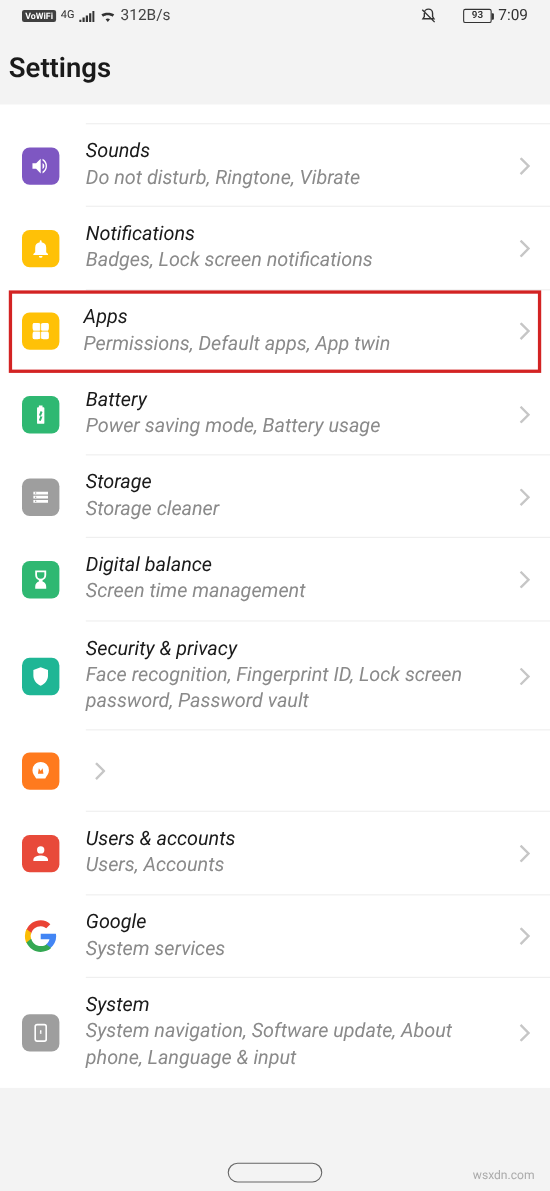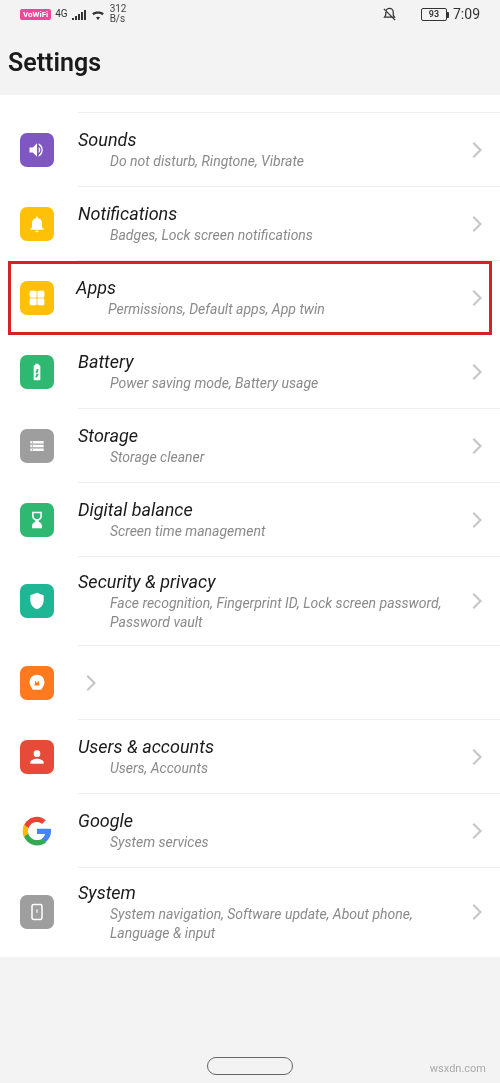--- a/index.html
+++ b/index.html
@@ -15,21 +15,21 @@
       height: 28px;
       display: flex;
       justify-content: space-between;
       align-items: center;
       padding: 0 20px;
       font-size: 13px;
       color: #333;
     }
     .status-left { display: flex; align-items: center; gap: 4px; }
     .status-left .vowifi {
-      background: #ec4899; color: #fff; font-size: 8px; padding: 1px 3px;
+      background: #404040; color: #fff; font-size: 8px; padding: 1px 3px;
       border-radius: 2px; font-weight: bold;
     }
     .status-left .net { font-size: 10px; color: #333; line-height: 1; }
     .status-right { display: flex; align-items: center; gap: 6px; }
     .status-right svg { display: block; }
     .battery-wrap { display:flex; align-items:flex-end; gap:2px;padding-left:18px; }
     .battery {
       border: 1.2px solid #333; width: 26px; height: 13px; border-radius: 2px;
       position: relative; display:flex; align-items:center; justify-content:center;
       font-size: 9px; font-weight:600;
@@ -63,21 +63,21 @@
     }
     .icon-box {
       width: 34px; height: 34px; border-radius: 7px; flex-shrink: 0;
       display: flex; align-items: center; justify-content: center;
       margin-right: 24px;
     }
     .row.highlight .icon-box { margin-right: 22px; }
     .icon-box svg { width: 20px; height: 20px; }
     .text-col { flex: 1; min-width: 0; font-style: italic; }
     .title { font-size: 18px; color: #1a1a1a; font-weight: 400; margin-bottom: 2px; }
-    .subtitle { font-size: 14px; color: #8a8a8a; line-height: 1.35; margin-left: 32px; }
+    .subtitle { font-size: 18px; color: #8a8a8a; line-height: 1.35; }
     .chevron { flex-shrink: 0; color: #c6c6c6; margin-left: 8px; }
     .google-icon {
       width:34px; height:34px; display:flex; align-items:center; justify-content:center;
       margin-right:24px; flex-shrink:0;
     }
     .nav-bar {
       position: absolute; bottom: 8px; left: 0; right: 0;
       display: flex; justify-content: center;
     }
     .nav-pill {
@@ -93,21 +93,21 @@
 <div class="status-bar">
   <div class="status-left">
     <span class="vowifi">VoWiFi</span>
     <span class="net">4G</span>
     <svg width="14" height="11" viewBox="0 0 14 11">
         <path fill="#333" d="M0 9h2v2H0zM3 7h2v4H3zM6 5h2v6H6zM9 3h2v8H9zM12 1h2v10h-2z"></path>
       </svg>
     <svg width="16" height="12" viewBox="0 0 24 18">
         <path fill="#333" d="M12 18l-3-3.8c1.7-1.5 4.3-1.5 6 0L12 18zM5.6 10.8l-2.4-3C7 4.4 17 4.4 20.8 7.8l-2.4 3C15 8 9 8 5.6 10.8z"></path>
       </svg>
-    <div style="display:flex;flex-direction:column;line-height:1;font-size:10px;color:#444">
+    <div style="display:flex;flex-direction:row;line-height:1;font-size:14px;color:#444">
       <span>312</span>
       <span>B/s</span>
     </div>
   </div>
   <div class="status-right">
     <svg width="15" height="15" viewBox="0 0 24 24">
         <path fill="none" stroke="#333" stroke-width="2" d="M18 8a6 6 0 00-12 0v5l-2 3h16l-2-3V8zM3 3l18 18"></path>
       </svg>
     <div class="battery-wrap">
       <div class="battery">

